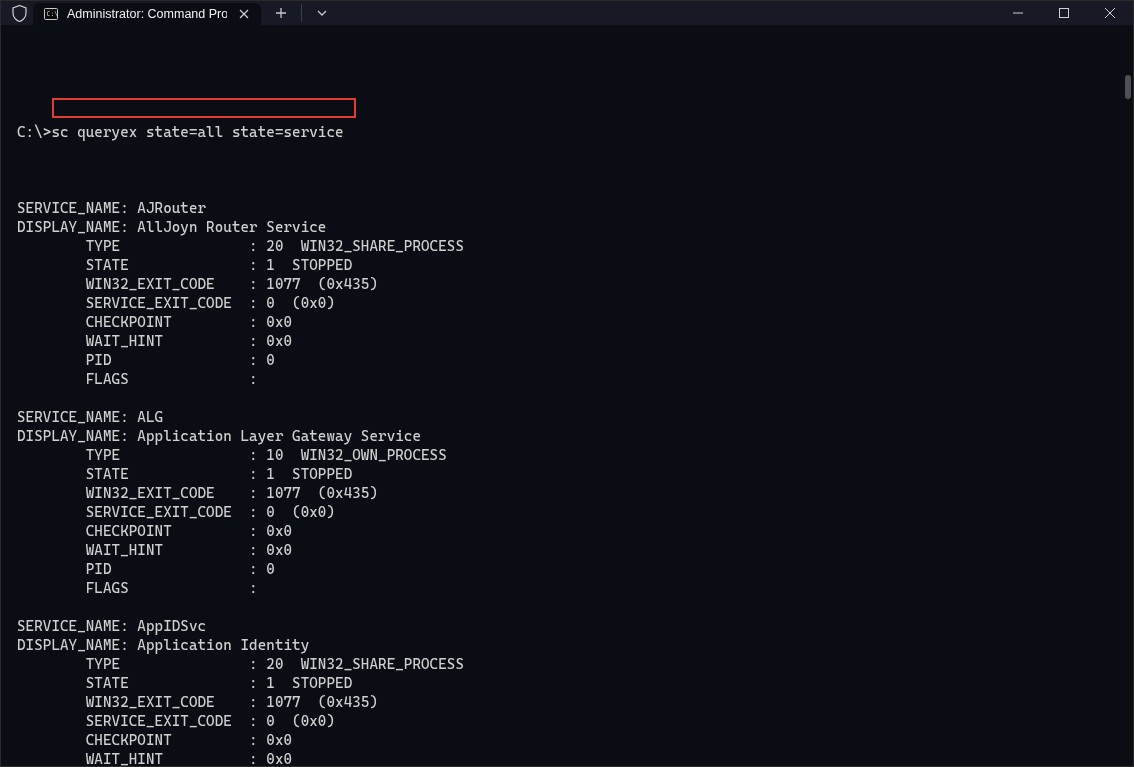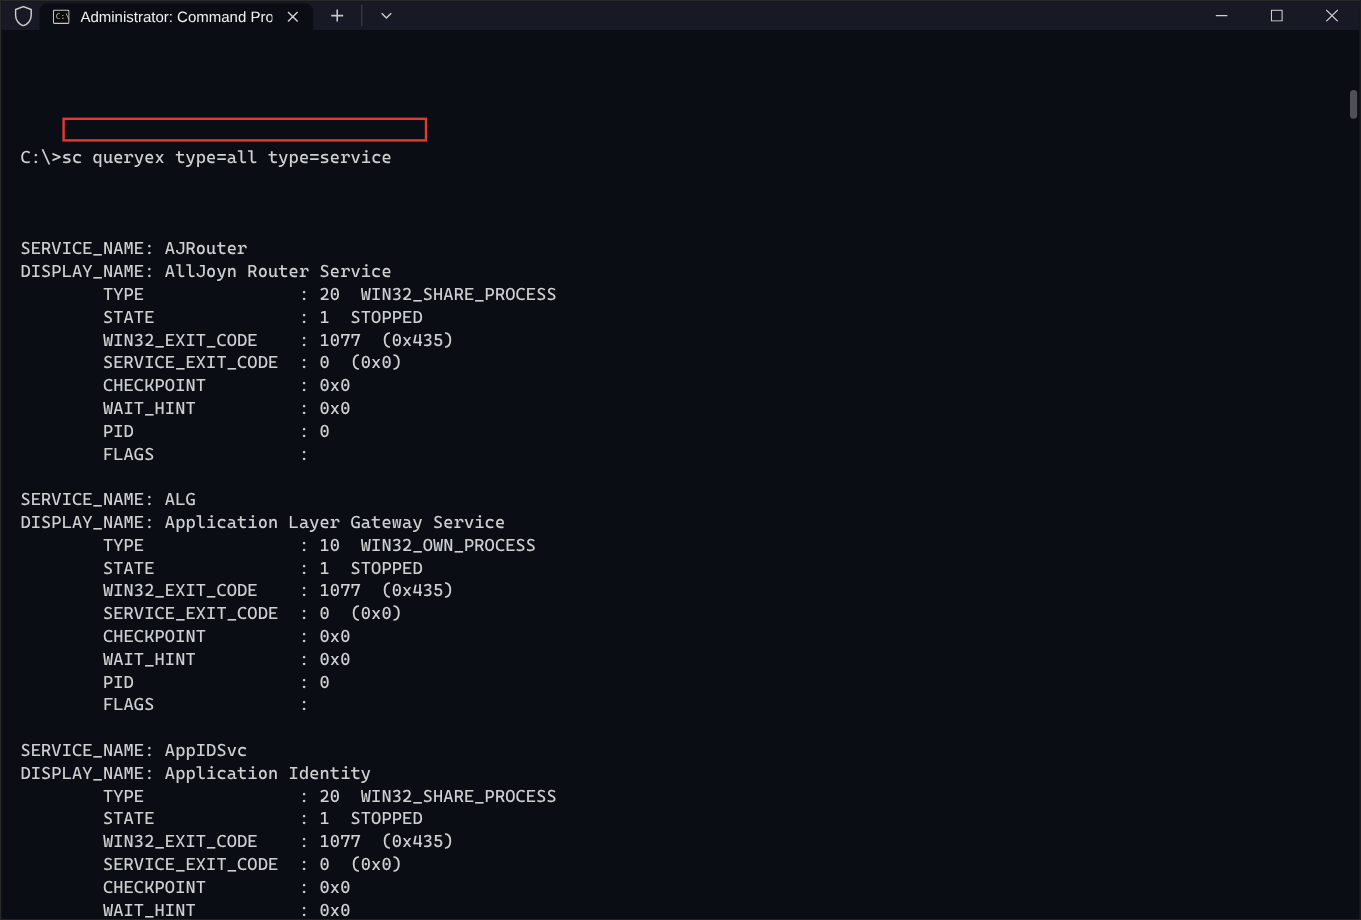--- a/index.html
+++ b/index.html
@@ -81,21 +81,21 @@
         <svg width="10" height="10" viewBox="0 0 10 10">
           <path d="M0 0 L10 10 M10 0 L0 10" stroke="#d0d0d0" stroke-width="1"></path>
         </svg>
       </span>
     </div>
   </div>
 
   <div class="terminal">
     <div class="scrollbar"></div>
     <div class="cmd-highlight-box" style="left:51px;top:73px;width:304px;height:20px;"></div>
-    <div class="prompt-line"><span>C:\&gt;</span><span>sc queryex type=all type=service</span></div>
+    <div class="prompt-line"><span>C:\&gt;</span><span>sc queryex state=all state=service</span></div>
     <div id="services-container">
 SERVICE_NAME: AJRouter
 DISPLAY_NAME: AllJoyn Router Service
         TYPE               : 20  WIN32_SHARE_PROCESS
         STATE              : 1  STOPPED
         WIN32_EXIT_CODE    : 1077  (0x435)
         SERVICE_EXIT_CODE  : 0  (0x0)
         CHECKPOINT         : 0x0
         WAIT_HINT          : 0x0
         PID                : 0

